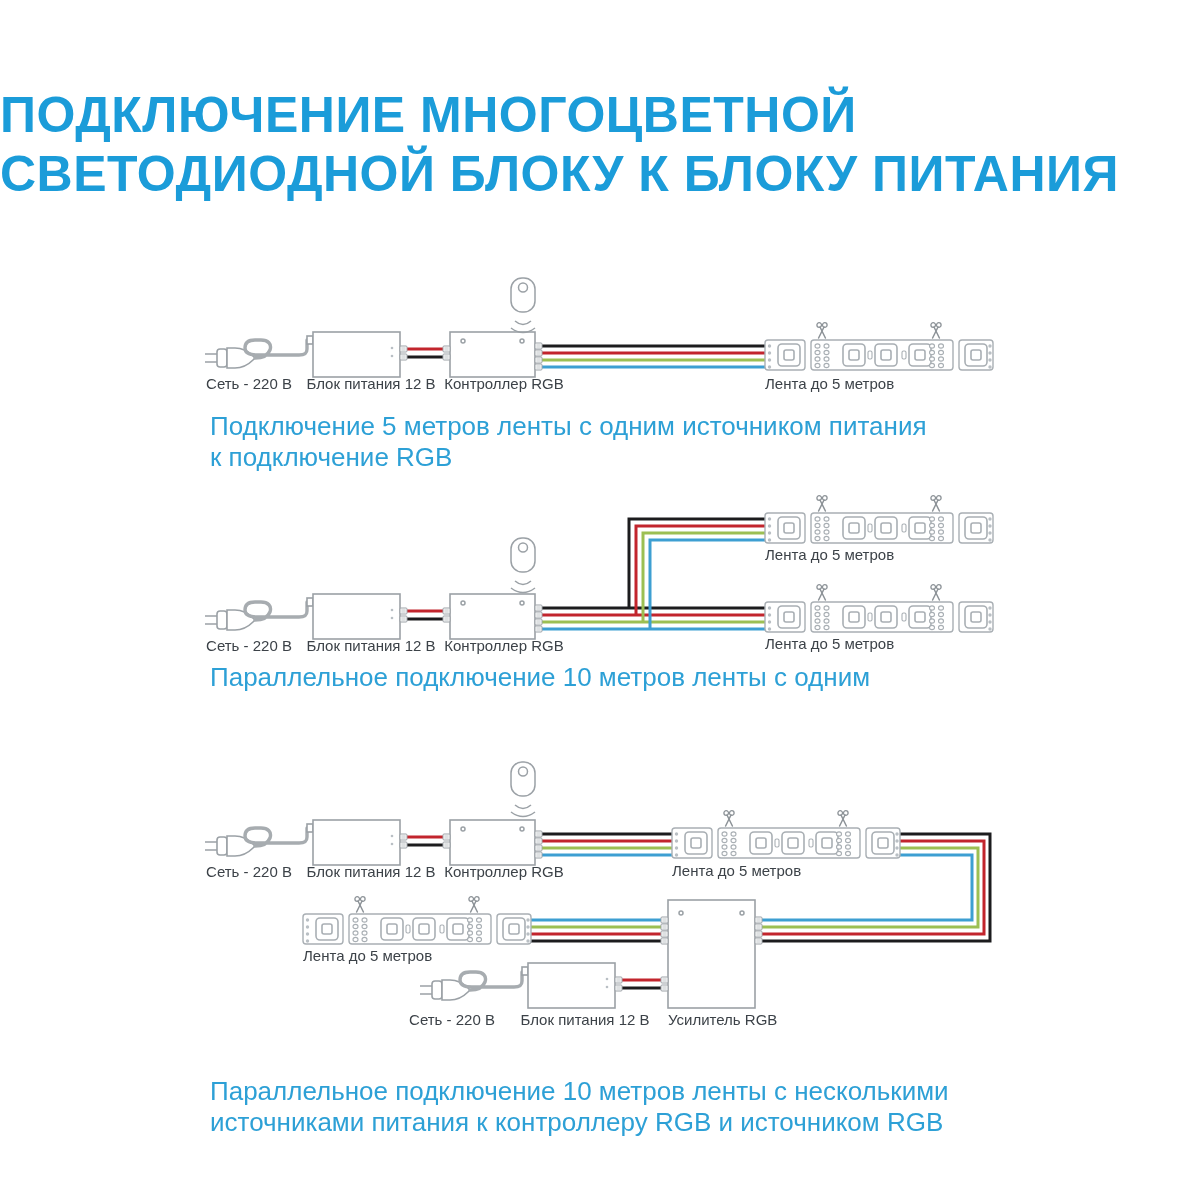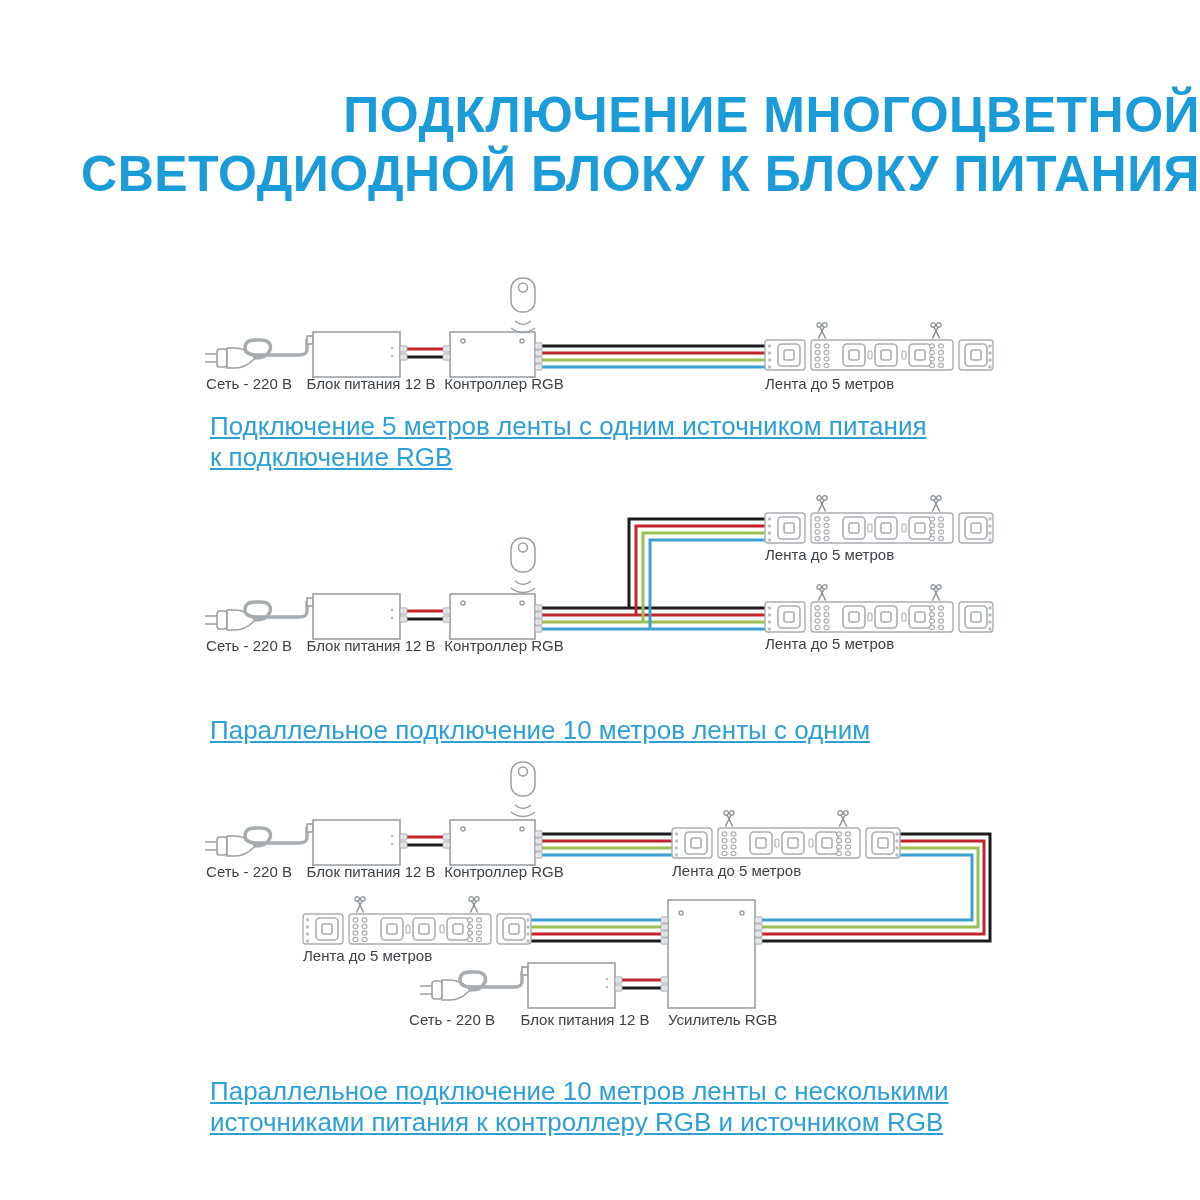--- a/index.html
+++ b/index.html
@@ -1,24 +1,24 @@
 <!DOCTYPE html>
 <html style="--c-title: #1b9cd9; --c-caption: #2da0d6; --c-label: #3c4248; --c-outline: #9ba1a6; --c-strip: #a9afb4; --c-cord: #a7acb0; --c-wire-black: #1c1c1e; --c-wire-red: #c2252d; --c-wire-green: #9cbf53; --c-wire-blue: #3d9fd2;"><head>
 <meta charset="utf-8">
 <style>
   html,body{margin:0;padding:0;background:#fff;}
   .page{position:relative;width:1200px;height:1200px;background:#fff;overflow:hidden;
         font-family:"Liberation Sans",sans-serif;}
-  .title{position:absolute;left:0;top:86px;width:1200px;text-align:right;
+  .title{position:absolute;left:0;top:86px;width:1200px;text-align:left;
          font-weight:bold;font-size:50px;line-height:59px;letter-spacing:.5px;
          color:var(--c-title);}
   .caption{position:absolute;left:210px;width:800px;font-size:26px;line-height:31px;
-           color:var(--c-caption);text-decoration:underline;}
+           color:var(--c-caption);}
   #cap1{top:411px;}
-  #cap2{top:715px;}
+  #cap2{top:662px;}
   #cap3{top:1076px;}
   svg.scene{position:absolute;left:0;top:0;}
   .box{fill:#fff;stroke:var(--c-outline);stroke-width:1.6;}
   .thin{fill:none;stroke:var(--c-outline);stroke-width:1.5;}
   .strip{fill:#fff;stroke:var(--c-strip);stroke-width:1.4;}
   .led{fill:#fff;stroke:var(--c-strip);stroke-width:1.6;}
   .pad{fill:#fff;stroke:var(--c-strip);stroke-width:1.1;}
   .dot{fill:#b9bfc4;}
   .scis{fill:none;stroke:#8d9398;stroke-width:1.5;stroke-linecap:round;}
   .scisc{fill:none;stroke:#8d9398;stroke-width:1.3;}

